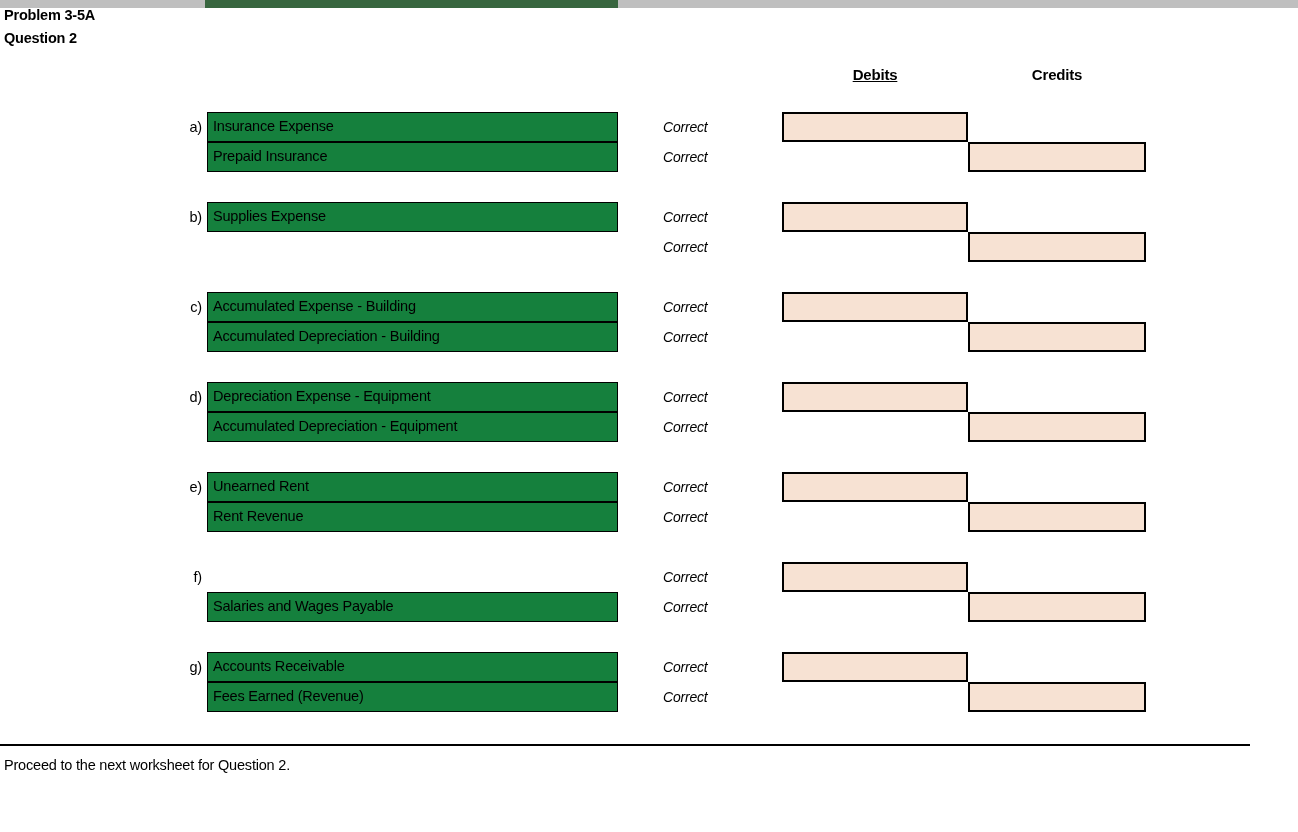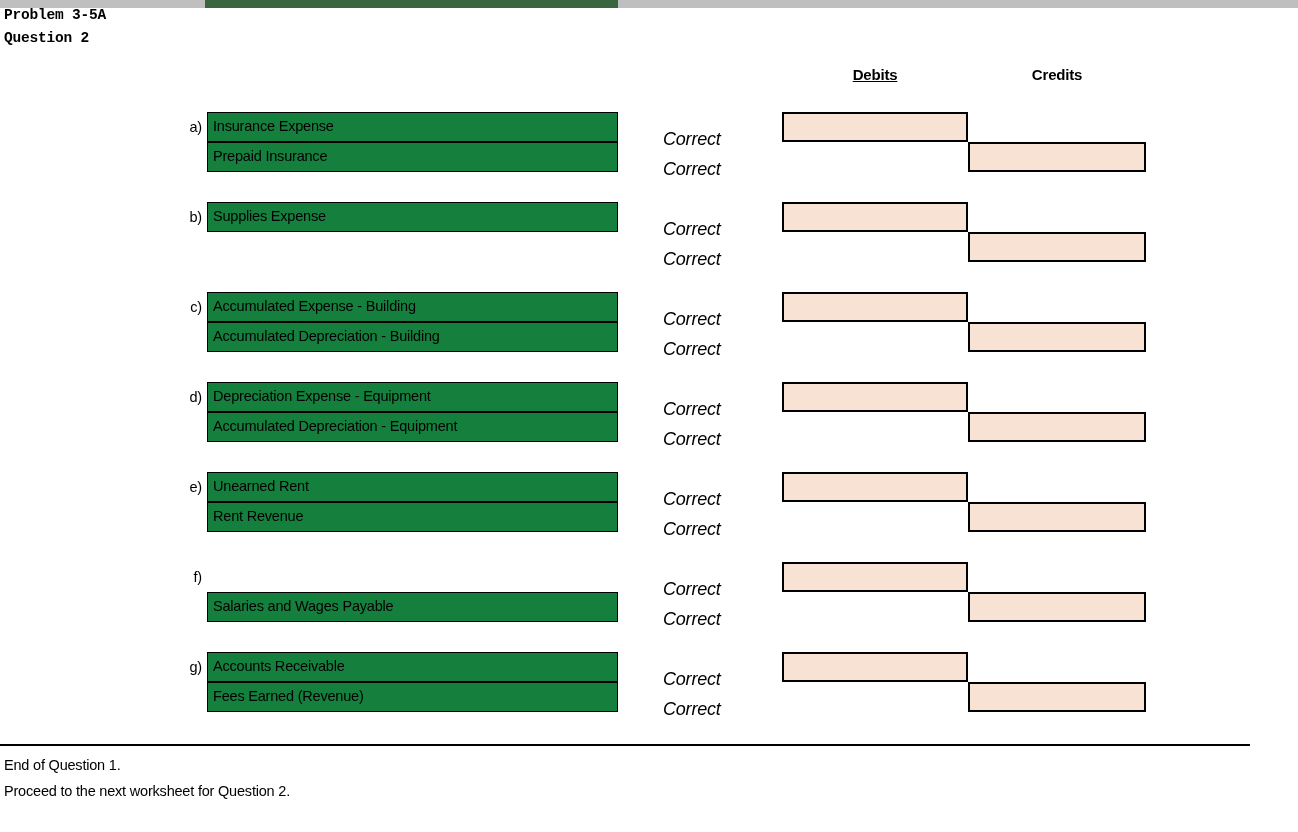--- a/index.html
+++ b/index.html
@@ -30,21 +30,20 @@
     width: 413px;
     height: 8px;
     background: #38663f;
   }
 
   
   #title-block {
     position: absolute;
     left: 4px; top: 4px;
     width: 400px;
-    font-family: Liberation Mono, monospace;
   }
   .title-line {
     font-size: 14.5px;
     font-weight: bold;
     line-height: 23px;
     letter-spacing: -0.2px;
     white-space: nowrap;
   }
 
   
@@ -106,24 +105,24 @@
     overflow: hidden;
   }
   .entry-row.second .account-box {
     border-top: 0.9px solid #000000;
   }
 
   
   .status-text {
     position: absolute;
     left: 663px;
-    top: 12px;
+    top: 0;
     height: 30px;
     line-height: 30px;
-    font-size: 18px;
+    font-size: 14px;
     font-style: italic;
     letter-spacing: -0.2px;
     white-space: nowrap;
   }
 
   
   .amount-cell {
     position: absolute;
     top: 0;
     height: 30px;
@@ -264,15 +263,14 @@
       <div class="entry-row second">
         <div class="account-box">Fees Earned (Revenue)</div>
         <div class="status-text">Correct</div>
         <div class="amount-cell credit"></div>
       </div>
     </div>
   </div>
 
 <div id="footer-rule"></div>
 <div id="footer-block">
-  <div class="footer-line">End of Question 1.</div>
   <div class="footer-line">Proceed to the next worksheet for Question 2.</div>
 </div>
 
 </body></html>

